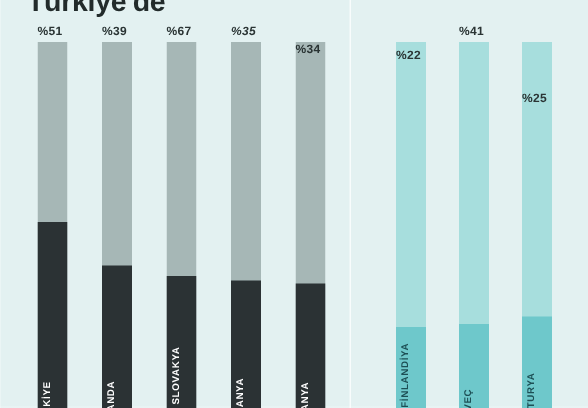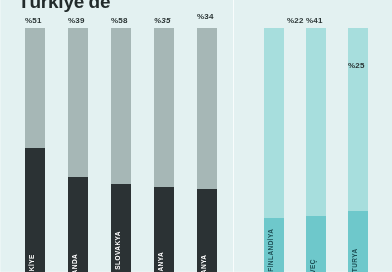--- a/index.html
+++ b/index.html
@@ -80,45 +80,45 @@
         </div>
       </div>
       <div class="bar-value" style="left: 68px; top: 16px;">%39</div>
       <div class="bar" style="left: 111px; width: 20px; height: 244px;">
         <div class="bar-track" style="background: rgb(166, 183, 182);"></div>
         <div class="bar-fill" style="background: rgb(43, 50, 52); height: 87.84px;"></div>
         <div class="bar-label-wrap">
           <div class="bar-label lbl-dark">POLONYA, SLOVAKYA</div>
         </div>
       </div>
-      <div class="bar-value" style="left: 111px; top: 16px;">%58</div>
+      <div class="bar-value" style="left: 111px; top: 16px;">%67</div>
       <div class="bar" style="left: 154px; width: 20px; height: 244px;">
         <div class="bar-track" style="background: rgb(166, 183, 182);"></div>
         <div class="bar-fill" style="background: rgb(43, 50, 52); height: 85.4px;"></div>
         <div class="bar-label-wrap">
           <div class="bar-label lbl-dark">ROMANYA</div>
         </div>
       </div>
       <div class="bar-value" style="left: 154px; top: 16px; font-style: italic;">%35</div>
       <div class="bar" style="left: 197px; width: 20px; height: 244px;">
         <div class="bar-track" style="background: rgb(166, 183, 182);"></div>
         <div class="bar-fill" style="background: rgb(43, 50, 52); height: 82.96px;"></div>
         <div class="bar-label-wrap">
           <div class="bar-label lbl-dark">İSPANYA</div>
         </div>
       </div>
-      <div class="bar-value" style="left: 197px; top: 12px;">%34</div>
+      <div class="bar-value" style="left: 197px; top: 28px;">%34</div>
       <div class="bar" style="left: 264px; width: 20px; height: 244px;">
         <div class="bar-track" style="background: rgb(167, 222, 221);"></div>
         <div class="bar-fill" style="background: rgb(110, 200, 203); height: 53.68px;"></div>
         <div class="bar-label-wrap">
           <div class="bar-label lbl-teal">ALMANYA, FİNLANDİYA</div>
         </div>
       </div>
-      <div class="bar-value" style="left: 264px; top: 16px; margin-left: 23px;">%22</div>
+      <div class="bar-value" style="left: 264px; top: 32px;">%22</div>
       <div class="bar" style="left: 306px; width: 20px; height: 244px;">
         <div class="bar-track" style="background: rgb(167, 222, 221);"></div>
         <div class="bar-fill" style="background: rgb(110, 200, 203); height: 56.12px;"></div>
         <div class="bar-label-wrap">
           <div class="bar-label lbl-teal">İSVEÇ</div>
         </div>
       </div>
       <div class="bar-value" style="left: 306px; top: 16px;">%41</div>
       <div class="bar" style="left: 348px; width: 20px; height: 244px;">
         <div class="bar-track" style="background: rgb(167, 222, 221);"></div>

